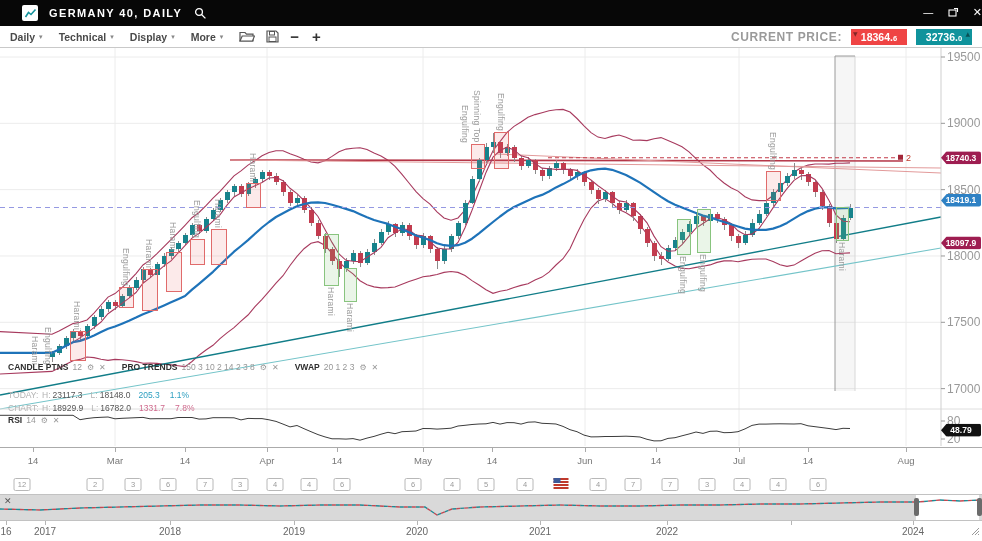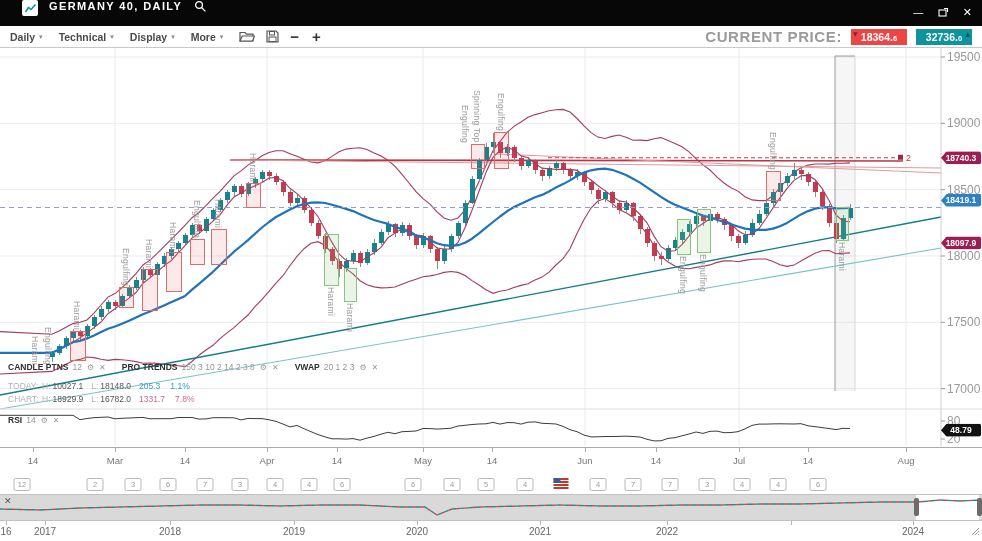--- a/index.html
+++ b/index.html
@@ -4,34 +4,34 @@
 <style>
   html,body { margin:0; padding:0; }
   body {
     width:982px; height:541px; overflow:hidden; position:relative;
     background:#fff; font-family:"Liberation Sans", sans-serif;
     -webkit-font-smoothing:antialiased;
   }
   .icons { font-family:"DejaVu Sans", sans-serif; }
 
   
-  .titlebar { height:26px; background:#070707; display:flex; padding:0 10px 0 22px; }
+  .titlebar { height:26px; background:#070707; display:flex; align-items:center; padding:0 0 0 22px; }
   .logo { width:16px; height:16px; background:#fff; border-radius:2px; display:flex; align-items:center; justify-content:center; }
   .tb-title { color:#fff; font-size:11px; font-weight:bold; letter-spacing:1.4px; margin-left:11px; }
   .tb-search { margin-left:12px; display:flex; }
   .tb-right { margin-left:auto; display:flex; align-items:center; gap:14px; color:#fff; }
   .winbtn { color:#fff; font-size:11px; line-height:10px; cursor:default; }
 
   
   .toolbar { height:21px; border-bottom:1px solid #c9c9c9; display:flex; align-items:center; padding:0 10px; }
   .menu { font-size:10.5px; font-weight:bold; color:#4a4a4a; margin-right:16px; display:flex; align-items:center; gap:4px; }
   .menu .caret { font-size:7px; color:#888; }
   .tool-ico { margin-right:11px; display:flex; align-items:center; color:#444; }
   .pm { font-size:15px; font-weight:bold; color:#333; margin-right:13px; line-height:14px; }
-  .cp-label { margin-left:auto; font-size:15px; letter-spacing:0.6px; color:#9a9a9a; font-weight:bold; }
+  .cp-label { margin-left:auto; font-size:12px; letter-spacing:0.6px; color:#9a9a9a; font-weight:bold; }
   .pricebadge { margin-left:9px; height:16px; min-width:46px; padding:0 5px; color:#fff; font-size:10.5px; font-weight:bold;
     display:flex; align-items:center; justify-content:center; position:relative; }
   .pricebadge .frac { font-size:7.5px; margin-top:3px; }
   .pricebadge .dir { font-size:6px; position:absolute; top:1px; }
 
   
   .chartwrap { position:relative; height:399px; overflow:hidden; }
   #chart { position:absolute; left:0; top:0; }
   .ytick { position:absolute; left:947px; font-size:12px; color:#999; transform:translateY(-50%); }
   .pbadge { position:absolute; left:941px; width:40px; height:13px; border-radius:2px; color:#fff; font-size:8.5px;
@@ -40,21 +40,21 @@
   .pat-box { position:absolute; box-sizing:border-box; }
   .pat-box.bearish { border:1px solid #e06b6b; background:rgba(231,96,96,0.13); }
   .pat-box.bullish { border:1px solid #88c47e; background:rgba(126,193,110,0.16); }
   .pat-label { position:absolute; writing-mode:vertical-rl; font-size:8.5px; color:#9c9c9c; letter-spacing:0.3px; white-space:nowrap; }
 
   .legendrow { position:absolute; left:8px; top:314px; display:flex; align-items:center; font-size:8.5px; }
   .leg-name { font-weight:bold; color:#2e2e2e; }
   .leg-params { color:#979797; margin-left:4px; }
   .leg-ico { color:#9a9a9a; font-size:8px; margin-left:5px; }
   .leg-gap { width:16px; }
-  .statrow { position:absolute; left:8px; font-size:8.5px; display:flex; align-items:flex-start; }
+  .statrow { position:absolute; left:8px; font-size:8.5px; display:flex; align-items:flex-start;margin-top:9px; }
   .stat-label { color:#b3b3b3; width:34px; }
   .stat-hl { color:#b3b3b3; margin-right:2px; }
   .stat-val { color:#555; margin-right:8px; }
   .rsirow { position:absolute; left:8px; top:367px; display:flex; align-items:center; font-size:8.5px; }
 
   
   .xaxisrow { height:26px; position:relative; border-top:1px solid #ababab; }
   .xlabel { position:absolute; top:7px; font-size:9.5px; color:#777; transform:translateX(-50%); }
   .xtick { position:absolute; top:0; width:1px; height:4px; background:#aaa; }
 
@@ -497,21 +497,21 @@
       <span class="leg-gap"></span>
       <span class="leg-name">VWAP</span>
       <span class="leg-params">20 1 2 3</span>
       <span class="leg-ico icons">⚙</span>
       <span class="leg-ico icons">✕</span>
     </div>
   <div id="statrows">
       <div class="statrow" style="top: 333px;">
         <span class="stat-label">TODAY:</span>
         <span class="stat-hl">H:</span>
-        <span class="stat-val">10027.1</span>
+        <span class="stat-val">23117.3</span>
         <span class="stat-hl">L:</span>
         <span class="stat-val">18148.0</span>
         <span style="color: rgb(45, 159, 192); margin-right: 10px;">205.3</span>
         <span style="color: rgb(45, 159, 192);">1.1%</span>
       </div>
       <div class="statrow" style="top: 346px;">
         <span class="stat-label">CHART:</span>
         <span class="stat-hl">H:</span>
         <span class="stat-val">18929.9</span>
         <span class="stat-hl">L:</span>

